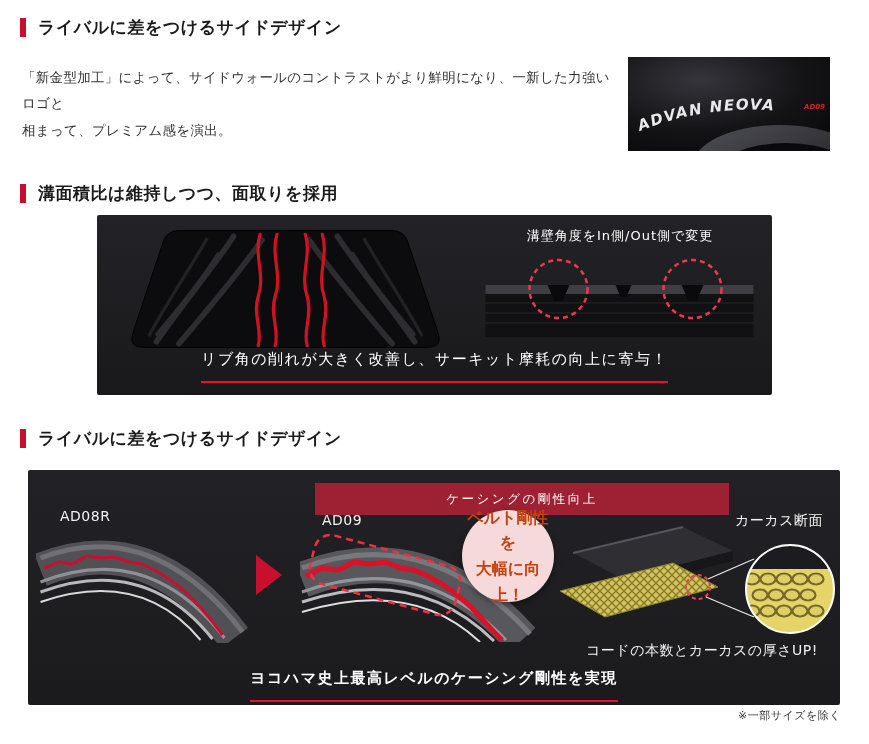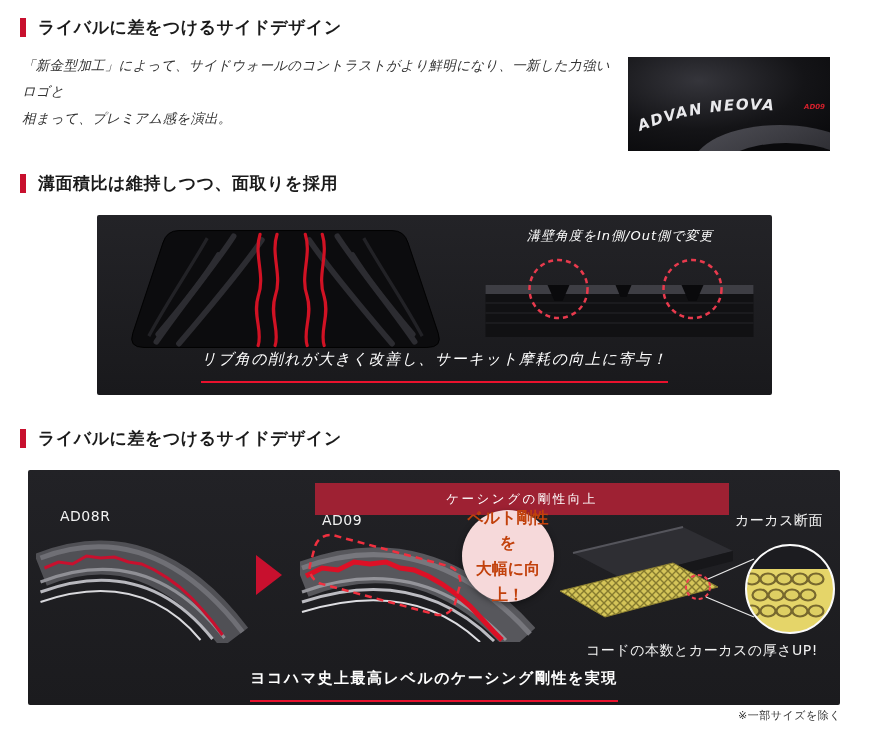--- a/index.html
+++ b/index.html
@@ -48,21 +48,21 @@
 </head>
 <body>
 
 <div class="page">
 
   <div class="heading" style="left:20px; top:16px;">
     <span class="bar"></span>
     <span>ライバルに差をつけるサイドデザイン</span>
   </div>
 
-  <div class="bodytext" style="left:22px; top:52px; width:600px;font-style:italic;">「新金型加工」によって、サイドウォールのコントラストがより鮮明になり、一新した力強いロゴと
+  <div class="bodytext" style="left:22px; top:64px; width:600px;">「新金型加工」によって、サイドウォールのコントラストがより鮮明になり、一新した力強いロゴと
 相まって、プレミアム感を演出。</div>
 
   <div class="photo" style="left:628px; top:57px; width:202px; height:94px;">
     <svg width="202" height="94" viewBox="0 0 202 94" xmlns="http://www.w3.org/2000/svg">
       <defs>
         <radialGradient id="tg" cx="35%" cy="25%" r="95%">
           <stop offset="0%" stop-color="#35353b"></stop>
           <stop offset="55%" stop-color="#141417"></stop>
           <stop offset="100%" stop-color="#08080a"></stop>
         </radialGradient>
@@ -75,26 +75,26 @@
       <rect width="202" height="94" fill="url(#tg)"></rect>
       <ellipse cx="152" cy="110" rx="88" ry="42" fill="url(#rimg)" opacity="0.85"></ellipse>
       <ellipse cx="158" cy="120" rx="72" ry="34" fill="#0a0a0c"></ellipse>
       <text font-size="15" font-style="italic" font-weight="bold" fill="#e9e9ec" letter-spacing="1.5">
         <textPath href="#logoArc">ADVAN NEOVA</textPath>
       </text>
       <text x="176" y="52" font-size="7" font-style="italic" font-weight="bold" fill="#d2202c">AD09</text>
     </svg>
   </div>
 
-  <div class="heading" style="left:20px; top:172px;">
+  <div class="heading" style="left:20px; top:182px;">
     <span class="bar"></span>
     <span>溝面積比は維持しつつ、面取りを採用</span>
   </div>
 
-  <div class="panel" style="left:97px; top:215px; width:675px; height:180px;font-style:italic;">
+  <div class="panel" style="left:97px; top:215px; width:675px; height:180px;">
 
     <svg style="position:absolute; left:16px; top:8px;" width="345" height="132" viewBox="0 0 350 140" xmlns="http://www.w3.org/2000/svg">
       <path d="M 62,8 L 288,8 Q 301,8 305,21 L 337,117 Q 342,132 325,132 L 25,132 Q 8,132 13,117 L 45,21 Q 49,8 62,8 Z" fill="#0c0c0e" stroke="#000" stroke-width="1"></path>
       <g stroke="#2c2c31" stroke-width="6" fill="none" stroke-linecap="round">
         <path d="M 120,14 C 100,45 70,80 38,126"></path>
         <path d="M 150,18 C 128,50 96,88 62,128"></path>
         <path d="M 104,34 C 88,60 62,92 40,118"></path>
         <path d="M 230,14 C 250,45 280,80 312,126"></path>
         <path d="M 200,18 C 222,50 254,88 288,128"></path>
         <path d="M 246,34 C 262,60 288,92 310,118"></path>

